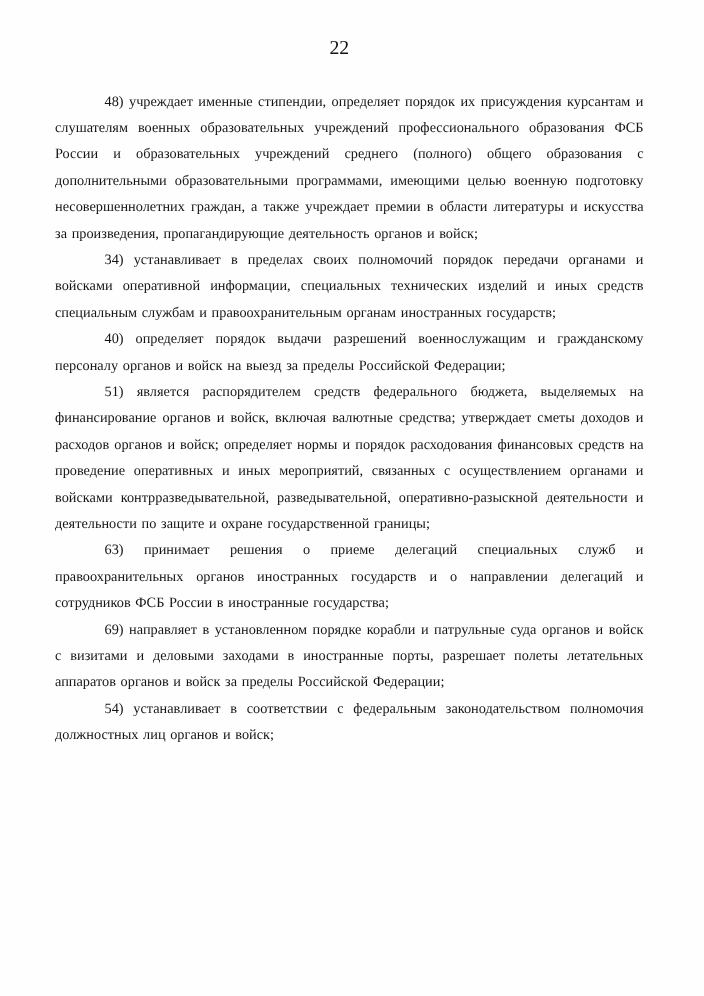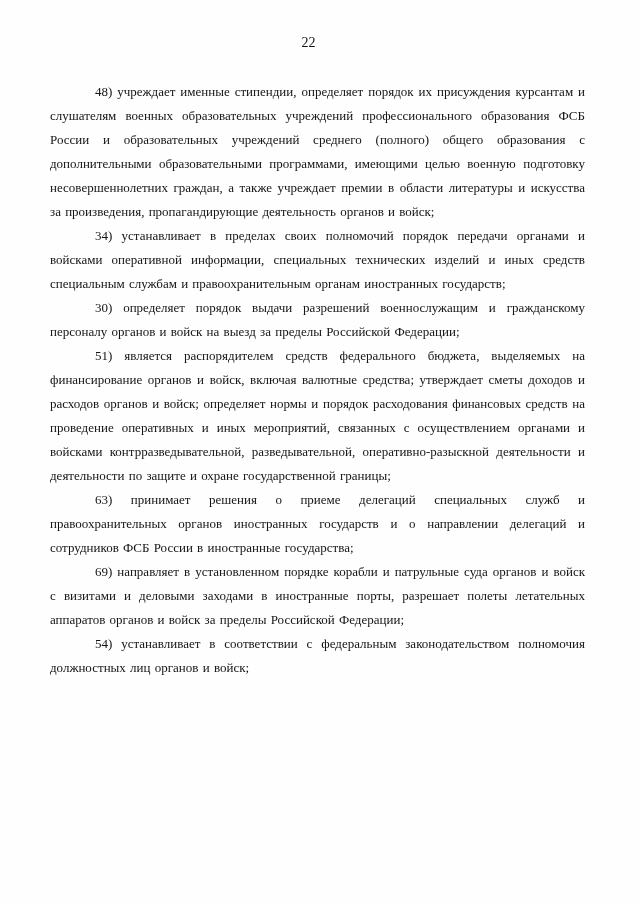--- a/index.html
+++ b/index.html
@@ -12,21 +12,21 @@
     .page {
       width: 640px;
       height: 905px;
       background: #fefefe;
       color: #141414;
       font-family: "Liberation Serif", serif;
       padding: 31px 55px 0 50px;
     }
     .page-number {
       text-align: center;
-      font-size: 14px;
+      font-size: 18px;
       line-height: 24px;
       margin-bottom: 25px;
       
       transform: translateX(-9px);
     }
     .doc-body p.para {
       font-size: 13px;
       line-height: 24px;
       text-align: justify;
       text-indent: 45px;
@@ -34,19 +34,19 @@
     }
   </style>
 </head>
 <body>
 
 <div class="page">
   <div class="page-number">22</div>
   <div class="doc-body" id="doc-body">
       <p class="para">48) учреждает именные стипендии, определяет порядок их присуждения курсантам и слушателям военных образовательных учреждений профессионального образования ФСБ России и образовательных учреждений среднего (полного) общего образования с дополнительными образовательными программами, имеющими целью военную подготовку несовершеннолетних граждан, а также учреждает премии в области литературы и искусства за произведения, пропагандирующие деятельность органов и войск;</p>
       <p class="para">34) устанавливает в пределах своих полномочий порядок передачи органами и войсками оперативной информации, специальных технических изделий и иных средств специальным службам и правоохранительным органам иностранных государств;</p>
-      <p class="para">30) определяет порядок выдачи разрешений военнослужащим и гражданскому персоналу органов и войск на выезд за пределы Российской Федерации;</p>
+      <p class="para">40) определяет порядок выдачи разрешений военнослужащим и гражданскому персоналу органов и войск на выезд за пределы Российской Федерации;</p>
       <p class="para">51) является распорядителем средств федерального бюджета, выделяемых на финансирование органов и войск, включая валютные средства; утверждает сметы доходов и расходов органов и войск; определяет нормы и порядок расходования финансовых средств на проведение оперативных и иных мероприятий, связанных с осуществлением органами и войсками контрразведывательной, разведывательной, оперативно-разыскной деятельности и деятельности по защите и охране государственной границы;</p>
       <p class="para">63) принимает решения о приеме делегаций специальных служб и правоохранительных органов иностранных государств и о направлении делегаций и сотрудников ФСБ России в иностранные государства;</p>
       <p class="para">69) направляет в установленном порядке корабли и патрульные суда органов и войск с визитами и деловыми заходами в иностранные порты, разрешает полеты летательных аппаратов органов и войск за пределы Российской Федерации;</p>
       <p class="para">54) устанавливает в соответствии с федеральным законодательством полномочия должностных лиц органов и войск;</p>
     </div>
 </div>
 
 </body></html>

